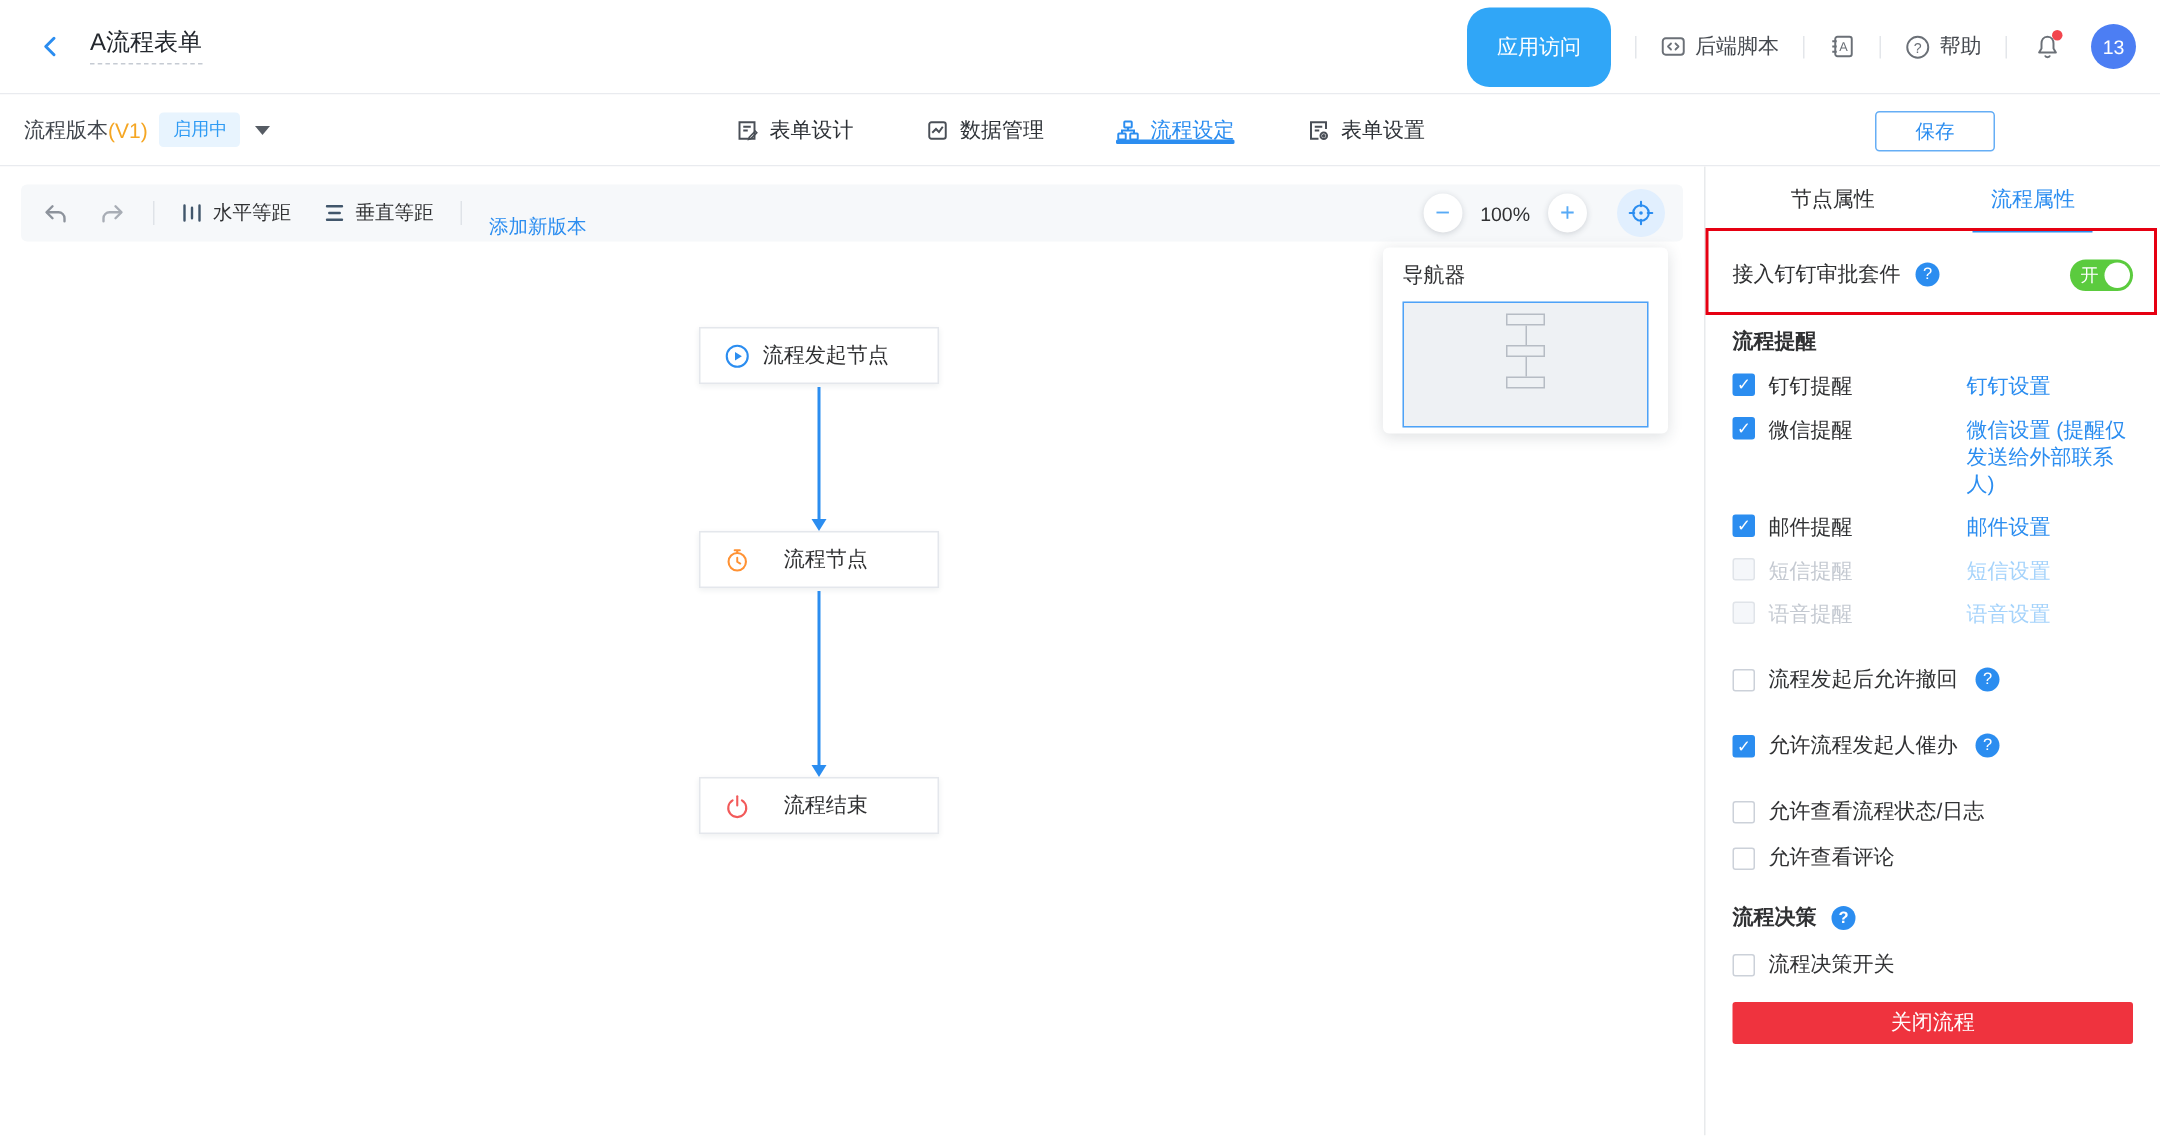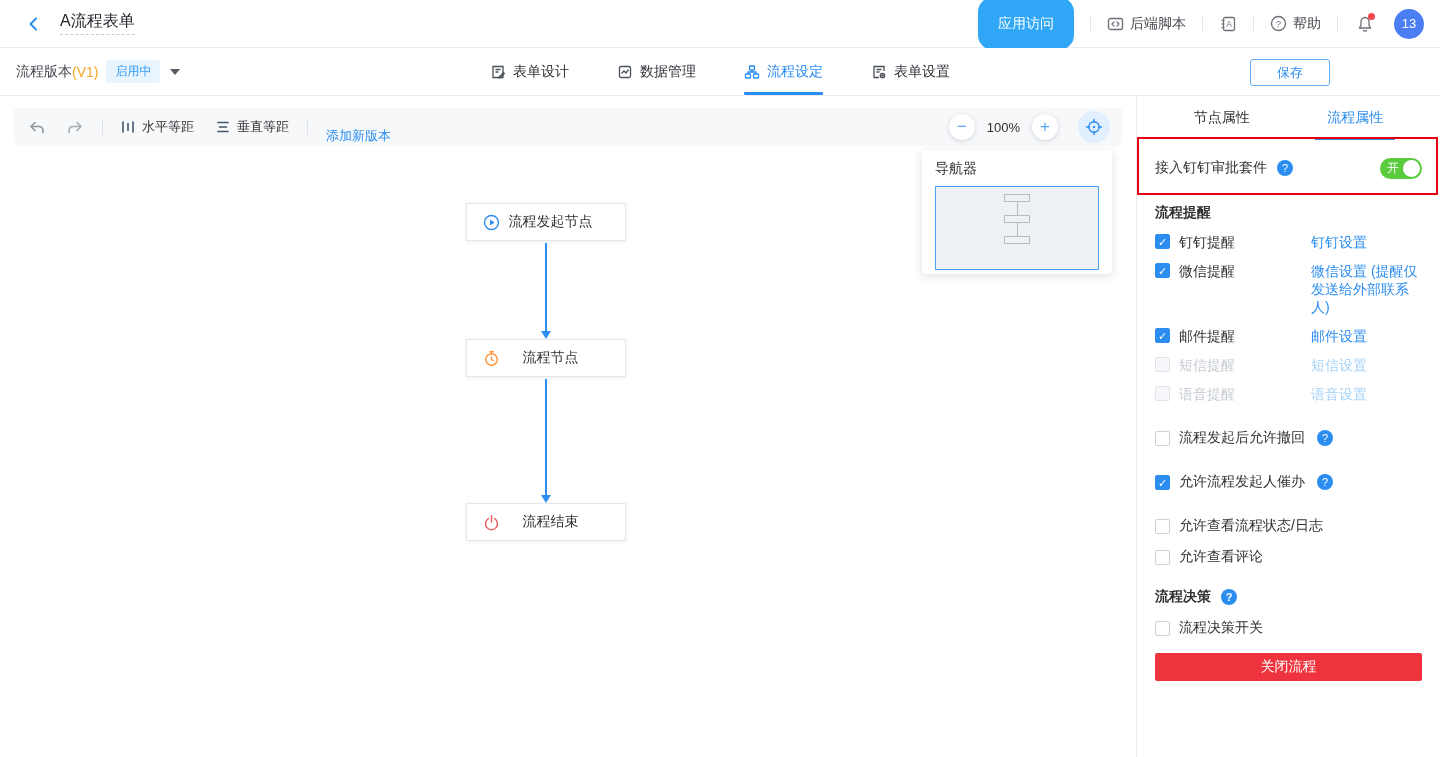--- a/index.html
+++ b/index.html
@@ -1,21 +1,21 @@
 <!DOCTYPE html>
 <html><head>
 <meta charset="utf-8">
 <style>
   * { margin:0; padding:0; box-sizing:border-box; }
   html,body { width:1440px; height:757px; overflow:hidden; background:#fff;
     font-family:"Liberation Sans","DejaVu Sans",sans-serif; color:#303133; }
   .app { width:1440px; height:757px; display:flex; flex-direction:column; background:#fff; }
 
   
-  .topbar { height:48px; border-bottom:1px solid #e9ebef; display:flex; align-items:center;
+  .topbar { height:63px; border-bottom:1px solid #e9ebef; display:flex; align-items:center;
     justify-content:space-between; padding:0 16px 0 24px; background:#fff; flex:0 0 auto; }
   .topbar-left { display:flex; align-items:center; }
   .back-btn { width:20px; height:20px; display:flex; align-items:center; justify-content:center; cursor:pointer; }
   .app-title { font-size:16px; color:#24282e; margin-left:16px; padding-bottom:4px;
     border-bottom:1px dashed #c6cbd3; line-height:18px; }
   .topbar-right { display:flex; align-items:center; }
   .pill-btn { background:#30a6f7; color:#fff; font-size:14px; border:none; border-radius:15px;
     padding:19px 20px; cursor:pointer; line-height:15px; }
   .tb-divider { width:1px; height:15px; background:#e3e6ea; margin:0 16px; }
   .tb-item { display:flex; align-items:center; gap:6px; font-size:14px; color:#45494f; cursor:pointer; background:none; border:none; }
@@ -27,21 +27,21 @@
   
   .versionbar { height:48px; border-bottom:1px solid #e9ebef; position:relative;
     display:flex; align-items:center; padding:0 16px; background:#fff; flex:0 0 auto; }
   .vb-left { display:flex; align-items:center; }
   .vb-label { font-size:14px; color:#42474e; }
   .vb-version { font-size:14px; color:#f5a623; }
   .vb-badge { font-size:12px; color:#2f9bf4; background:#e8f4fe; border-radius:3px; padding:3px 9px; margin-left:8px; }
   .vb-caret { width:0; height:0; border-left:5px solid transparent; border-right:5px solid transparent;
     border-top:6px solid #565c64; margin-left:10px; cursor:pointer; }
   .center-tabs { position:absolute; left:50%; top:0; transform:translateX(-50%); height:100%;
-    display:flex; gap:48px; }
+    display:flex; gap:48px;align-items:center; }
   .tab { position:relative; display:flex; align-items:center; gap:7px; font-size:14px; color:#2f3338; cursor:pointer; }
   .tab svg { stroke:#4a4f57; }
   .tab.active { color:#2b8df0; }
   .tab.active svg { stroke:#2b8df0; }
   .tab.active::after { content:""; position:absolute; left:0; right:0; bottom:0; height:3px;
     background:#2b8df0; border-radius:1px; }
   .save-btn { position:absolute; right:110px; top:11px; width:80px; height:27px; background:#fff;
     border:1px solid #66aef5; border-radius:3px; color:#2b8df0; font-size:13px; cursor:pointer; }
 
   

